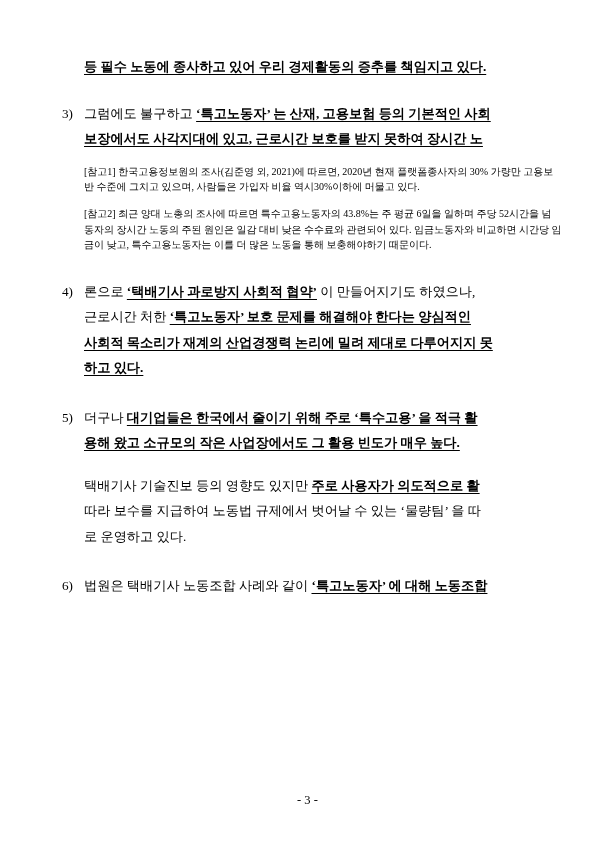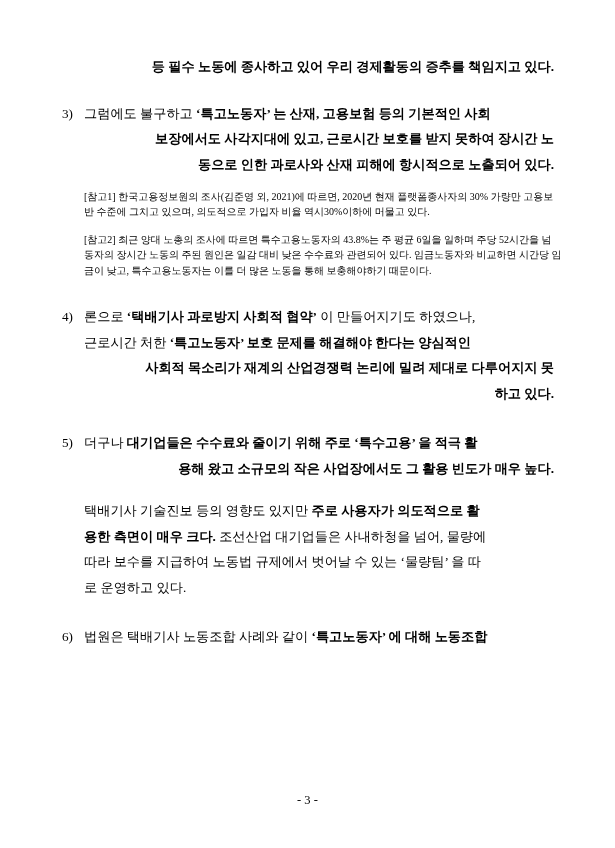--- a/index.html
+++ b/index.html
@@ -22,21 +22,21 @@
     position: absolute;
     left: 62px;
     top: 54px;
     width: 492px;
   }
   .line {
     font-size: 13.2px;
     line-height: 25.5px;
     white-space: nowrap;
   }
-  .ub { font-weight: bold; text-underline-offset: 3px; text-align: right; }
+  .ub { font-weight: bold; text-decoration: underline; text-underline-offset: 3px; }
 
   
   .top-sentence {
     margin-bottom: 21px;
     padding-left: 22px;
   }
 
   
   .item {
     position: relative;
@@ -83,26 +83,25 @@
     <div class="top-sentence">
       <div class="line ub">등 필수 노동에 종사하고 있어 우리 경제활동의 증추를 책임지고 있다.</div>
     </div>
 
     <div class="item">
       <span class="num">3)</span>
       <div class="line">
         <span>그럼에도 불구하고 </span><span class="ub">‘특고노동자’ 는 산재, 고용보험 등의 기본적인 사회</span>
       </div>
       <div class="line ub">보장에서도 사각지대에 있고, 근로시간 보호를 받지 못하여 장시간 노</div>
-      <div class="line ub">동으로 인한 과로사와 산재 피해에 항시적으로 노출되어 있다.</div>
     </div>
 
     <div class="note">
       <div>[참고1] 한국고용정보원의 조사(김준영 외, 2021)에 따르면, 2020년 현재 플랫폼종사자의 30% 가량만 고용보</div>
-      <div>반 수준에 그치고 있으며, 의도적으로 가입자 비율 역시30%이하에 머물고 있다.</div>
+      <div>반 수준에 그치고 있으며, 사람들은 가입자 비율 역시30%이하에 머물고 있다.</div>
     </div>
 
     <div class="note">
       <div>[참고2] 최근 양대 노총의 조사에 따르면 특수고용노동자의 43.8%는 주 평균 6일을 일하며 주당 52시간을 넘</div>
       <div>동자의 장시간 노동의 주된 원인은 일감 대비 낮은 수수료와 관련되어 있다. 임금노동자와 비교하면 시간당 임</div>
       <div>금이 낮고, 특수고용노동자는 이를 더 많은 노동을 통해 보충해야하기 때문이다.</div>
     </div>
 
     <div class="gap-lg"></div>
 
@@ -116,33 +115,30 @@
       </div>
       <div class="line ub">사회적 목소리가 재계의 산업경쟁력 논리에 밀려 제대로 다루어지지 못</div>
       <div class="line ub">하고 있다.</div>
     </div>
 
     <div class="gap-md"></div>
 
     <div class="item">
       <span class="num">5)</span>
       <div class="line">
-        <span>더구나 </span><span class="ub">대기업들은 수수료와 줄이기 위해 주로 ‘특수고용’ 을 적극 활</span>
+        <span>더구나 </span><span class="ub">대기업들은 한국에서 줄이기 위해 주로 ‘특수고용’ 을 적극 활</span>
       </div>
       <div class="line ub">용해 왔고 소규모의 작은 사업장에서도 그 활용 빈도가 매우 높다.</div>
     </div>
 
     <div class="gap-sm"></div>
 
     <div class="item">
       <div class="line">
         <span>택배기사 기술진보 등의 영향도 있지만 </span><span class="ub">주로 사용자가 의도적으로 활</span>
-      </div>
-      <div class="line">
-        <span class="ub">용한 측면이 매우 크다.</span><span> 조선산업 대기업들은 사내하청을 넘어, 물량에</span>
       </div>
       <div class="line">따라 보수를 지급하여 노동법 규제에서 벗어날 수 있는 ‘물량팀’ 을 따</div>
       <div class="line">로 운영하고 있다.</div>
     </div>
 
     <div class="gap-md"></div>
 
     <div class="item">
       <span class="num">6)</span>
       <div class="line">

